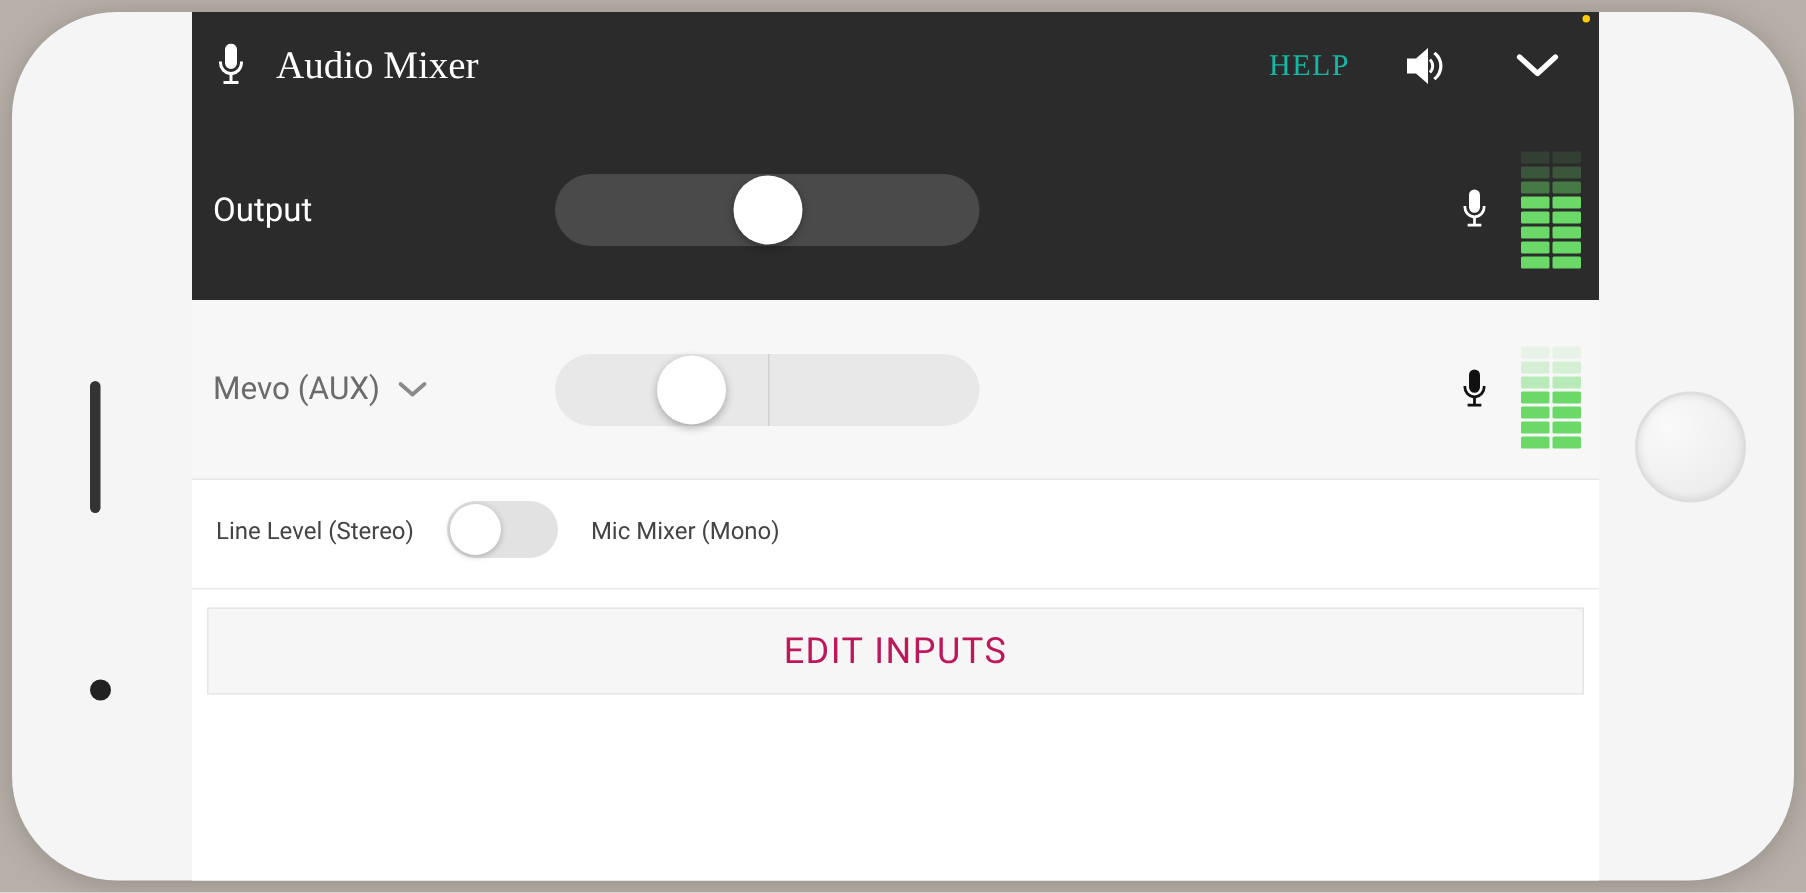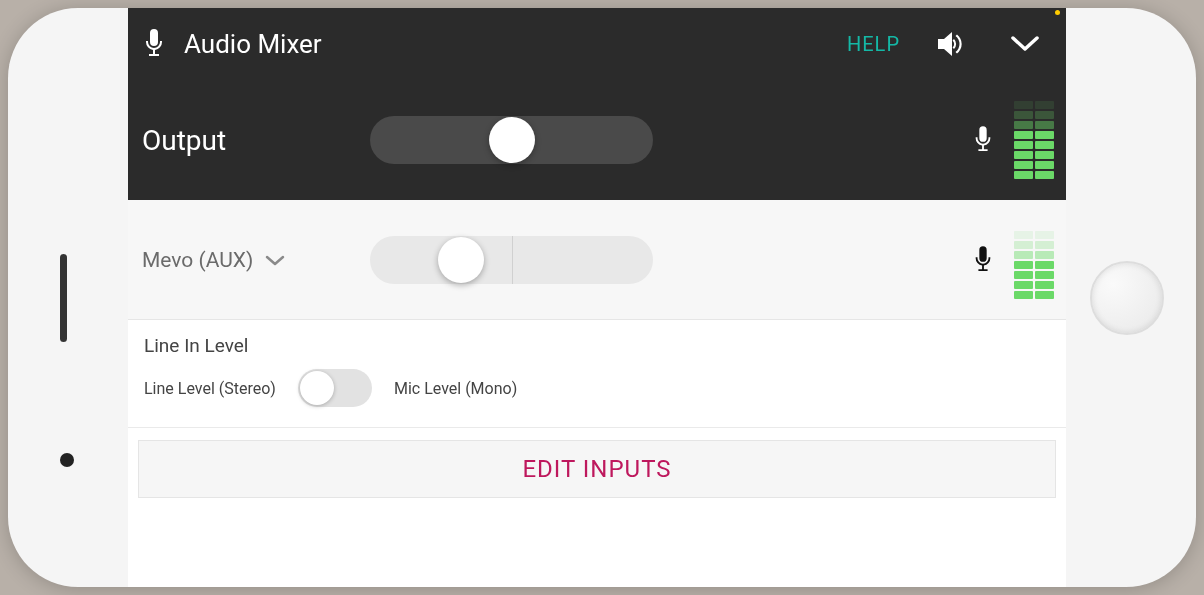--- a/index.html
+++ b/index.html
@@ -74,20 +74,21 @@
   
   .header {
     background: #2b2b2b;
     color: #fff;
     display: flex;
     align-items: center;
     height: 72px;
     padding: 0 26px 0 14px;
     gap: 18px;
     position: relative;
+    font-family: Liberation Serif, serif;
   }
   .header .title {
     font-size: 26px;
     font-weight: 400;
     flex: 1;
   }
   .help-text {
     color: #14b8a6;
     font-size: 20px;
     letter-spacing: 1px;
@@ -103,21 +104,21 @@
   .output-row {
     background: #2b2b2b;
     color: #fff;
     display: flex;
     align-items: center;
     height: 120px;
     padding: 0 10px 0 14px;
     gap: 18px;
   }
   .output-label {
-    font-size: 28px;
+    font-size: 22px;
     width: 210px;
     flex-shrink: 0;
   }
   .slider {
     flex: 1;
     height: 48px;
     border-radius: 24px;
     position: relative;
   }
   .slider.dark { background: #4a4a4a; max-width: 490px; }
@@ -324,27 +325,26 @@
             <div class="seg"></div>
           <div class="seg faded1"></div>
             <div class="seg faded2"></div>
             <div class="seg faded3"></div>
             <div class="seg off"></div>
         </div>
       </div>
     </div>
 
     <div class="linein">
-      <div class="heading">Line In Level</div>
       <div class="row">
         <span>Line Level (Stereo)</span>
         <div class="switch">
           <div class="knob"></div>
         </div>
-        <span>Mic Level (Mono)</span>
+        <span>Mic Mixer (Mono)</span>
       </div>
     </div>
 
     <div class="edit-bar">
       <span>EDIT INPUTS</span>
     </div>
 
   </div>
 
   <div class="right-hw">

